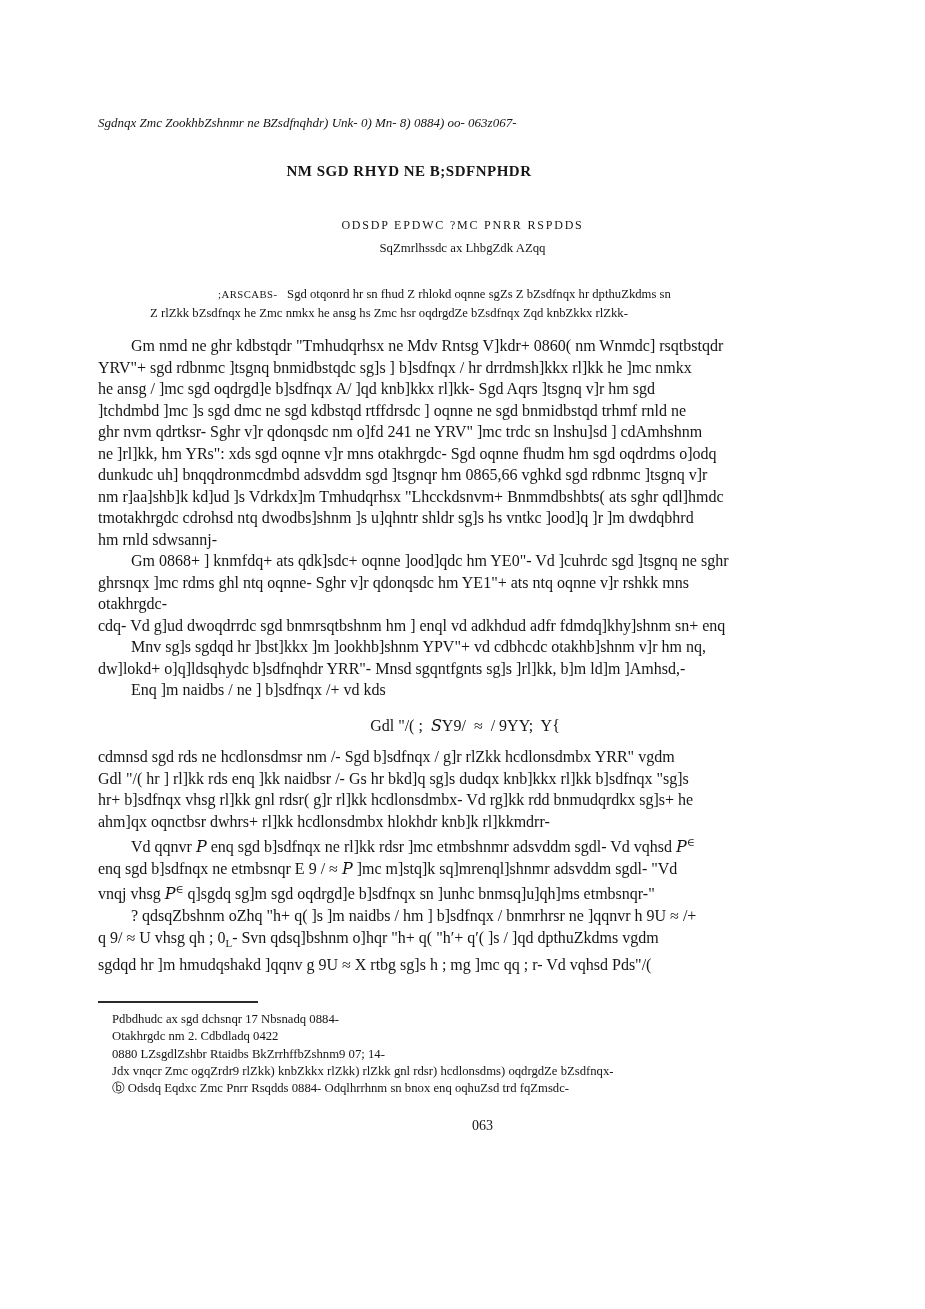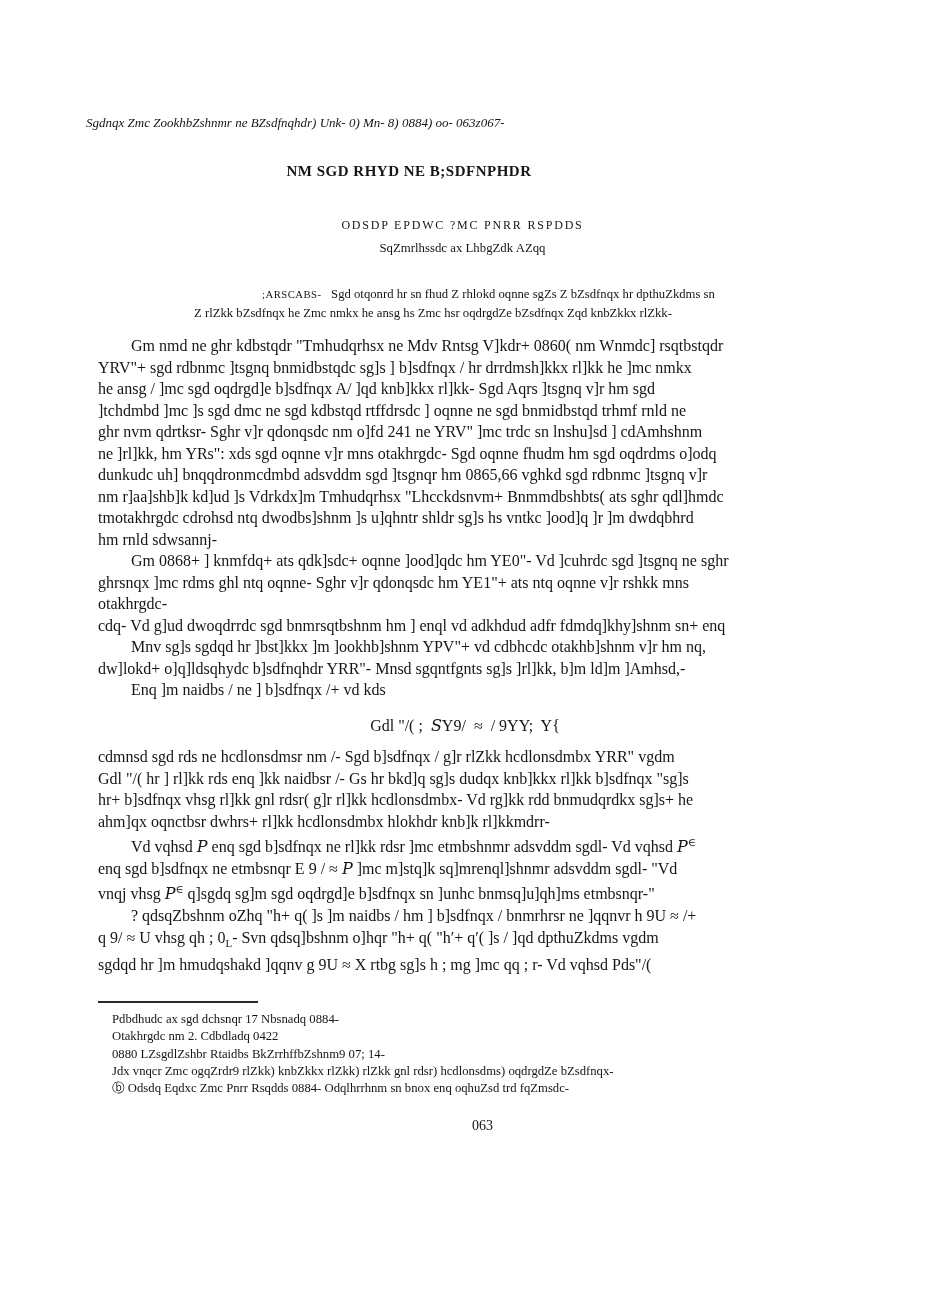--- a/index.html
+++ b/index.html
@@ -1,25 +1,25 @@
 <!DOCTYPE html>
 <html><head>
 <meta charset="utf-8">
 <style>
   html,body{margin:0;padding:0;background:#e8e8e8;}
   .page{position:relative;width:925px;height:1309px;background:#ffffff;margin:0 auto;
         font-family:"Liberation Serif","DejaVu Serif",serif;color:#151515;overflow:hidden;}
-  .journal-line{position:absolute;top:115px;left:86px;width:734px;
+  .journal-line{position:absolute;top:115px;left:98px;width:734px;
         font-style:italic;font-size:13px;white-space:pre-wrap;}
   .title{position:absolute;top:163px;left:0;width:818px;text-align:center;
         font-weight:bold;font-size:15px;letter-spacing:0.5px;}
   .authors{position:absolute;top:218px;left:0;width:925px;text-align:center;
         font-size:12px;letter-spacing:1.8px;}
   .transmitted{position:absolute;top:241px;left:0;width:925px;text-align:center;font-size:12.8px;}
-  .abstract{position:absolute;top:285px;left:150px;width:630px;font-size:12.7px;line-height:18.2px;margin-left:44px;}
+  .abstract{position:absolute;top:285px;left:150px;width:630px;font-size:12.7px;line-height:18.2px;}
   .abstract .first{text-indent:68px;}
   .body{position:absolute;top:335px;left:98px;width:734px;}
   .bl{font-size:16px;line-height:21.5px;white-space:pre-wrap;}
   .ind{text-indent:33px;}
   .equation{font-size:16px;line-height:21.5px;text-align:center;margin-top:14px;margin-bottom:10px;white-space:pre-wrap;}
   .footnote-rule{position:absolute;top:1001px;left:98px;width:160px;height:2px;background:#2a2a2a;}
   .footnotes{position:absolute;top:1011px;left:112px;width:720px;font-size:12.7px;line-height:17.3px;}
   .fl{white-space:pre-wrap;}
   .page-number{position:absolute;top:1118px;left:0;width:925px;text-align:center;font-size:14px;margin-left:20px;}
   .scr{font-style:italic;font-family:"DejaVu Serif",serif;}
@@ -67,21 +67,21 @@
 
     <div class="bl ind"><span>Enq ]m naidbs </span><span class="i">/</span><span> ne ] b]sdfnqx </span><span class="i">/</span><span>+ vd kds</span></div>
 
     <div class="equation"><span>Gdl "</span><span class="i">/</span><span>( ;  </span><span class="scr">S</span><span class="i">Y</span><span>9</span><span class="i">/</span><span>  ≈  </span><span class="i">/</span><span> 9</span><span class="i">YY</span><span>;  </span><span class="i">Y</span><span>{</span></div>
 
     <div class="bl"><span>cdmnsd sgd rds ne hcdlonsdmsr nm </span><span class="i">/</span><span>- Sgd b]sdfnqx </span><span class="i">/</span><span> g]r </span><span class="i">rlZkk hcdlonsdmbx</span><span> YRR" vgdm</span></div>
     <div class="bl"><span>Gdl "</span><span class="i">/</span><span>( hr ] rl]kk rds enq ]kk naidbsr </span><span class="i">/</span><span>- Gs hr bkd]q sg]s dudqx knb]kkx rl]kk b]sdfnqx "sg]s</span></div>
     <div class="bl">hr+ b]sdfnqx vhsg rl]kk gnl rdsr( g]r rl]kk hcdlonsdmbx- Vd rg]kk rdd bnmudqrdkx sg]s+ he</div>
     <div class="bl">ahm]qx oqnctbsr dwhrs+ rl]kk hcdlonsdmbx hlokhdr knb]k rl]kkmdrr-</div>
 
-    <div class="bl ind"><span>Vd vqhsd </span><span class="scr">P</span><span> enq sgd b]sdfnqx ne rl]kk rdsr ]mc etmbshnmr adsvddm sgdl- Vd vqhsd </span><span class="scr">P</span><span class="sup">∈</span></div>
+    <div class="bl ind"><span>Vd qqnvr </span><span class="scr">P</span><span> enq sgd b]sdfnqx ne rl]kk rdsr ]mc etmbshnmr adsvddm sgdl- Vd vqhsd </span><span class="scr">P</span><span class="sup">∈</span></div>
     <div class="bl"><span>enq sgd b]sdfnqx ne etmbsnqr </span><span class="i">E</span><span> 9 </span><span class="i">/</span><span> ≈ </span><span class="scr">P</span><span> ]mc m]stq]k sq]mrenql]shnmr adsvddm sgdl- "Vd</span></div>
     <div class="bl"><span>vnqj vhsg </span><span class="scr">P</span><span class="sup">∈</span><span> q]sgdq sg]m sgd oqdrgd]e b]sdfnqx sn ]unhc bnmsq]u]qh]ms etmbsnqr-"</span></div>
 
     <div class="bl ind"><span>? </span><span class="i">qdsqZbshnm oZhq</span><span> "</span><span class="i">h</span><span>+ </span><span class="i">q</span><span>( ]s ]m naidbs </span><span class="i">/</span><span> hm ] b]sdfnqx </span><span class="i">/</span><span> bnmrhrsr ne ]qqnvr </span><span class="i">h</span><span> 9</span><span class="i">U</span><span> ≈ </span><span class="i">/</span><span>+</span></div>
     <div class="bl"><span class="i">q</span><span> 9</span><span class="i">/</span><span> ≈ </span><span class="i">U</span><span> vhsg </span><span class="i">qh</span><span> ; 0</span><span class="sub">L</span><span>- Svn qdsq]bshnm o]hqr "</span><span class="i">h</span><span>+ </span><span class="i">q</span><span>( "</span><span class="i">h′</span><span>+ </span><span class="i">q′</span><span>( ]s </span><span class="i">/</span><span> ]qd </span><span class="i">dpthuZkdms</span><span> vgdm</span></div>
     <div class="bl"><span>sgdqd hr ]m hmudqshakd ]qqnv </span><span class="i">g</span><span> 9</span><span class="i">U</span><span> ≈ </span><span class="i">X</span><span> rtbg sg]s </span><span class="i">h</span><span> ; </span><span class="i">mg</span><span> ]mc </span><span class="i">qq</span><span> ; </span><span class="i">r</span><span>- Vd vqhsd Pds"</span><span class="i">/</span><span>(</span></div>
   </div>
 
   <div class="footnote-rule"></div>
 

